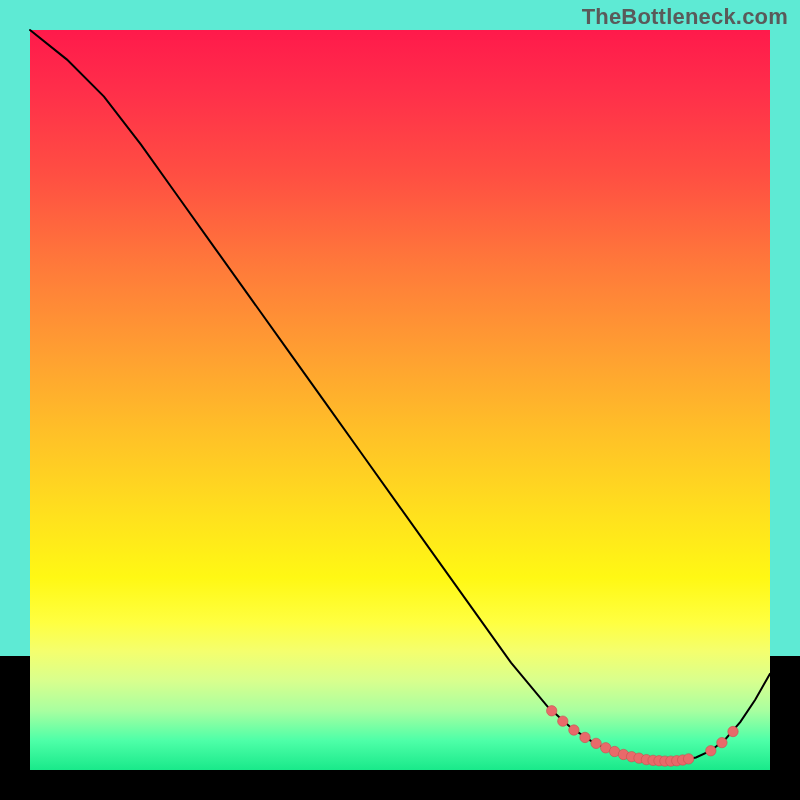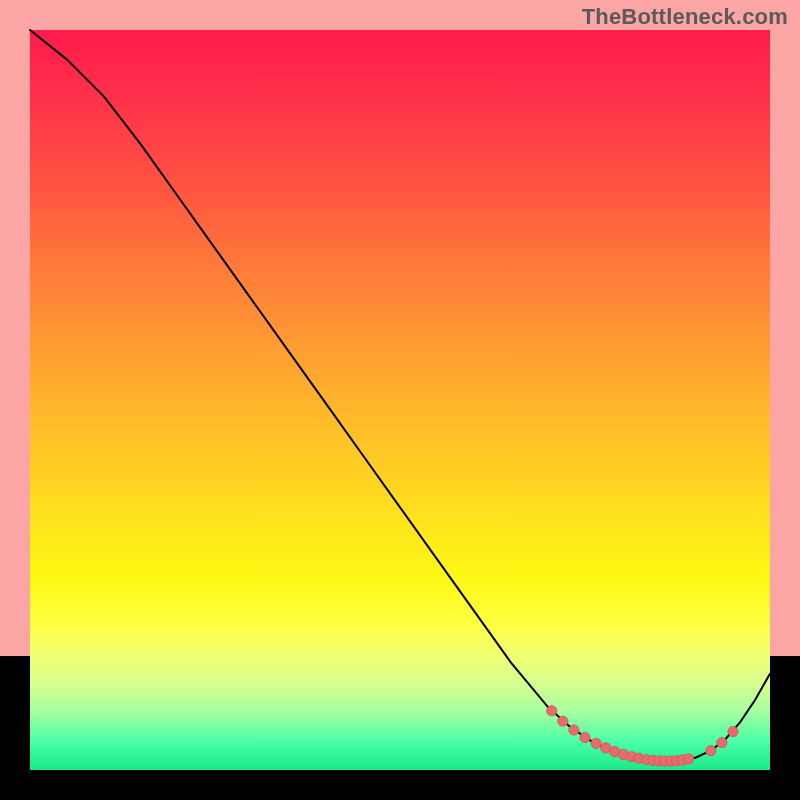--- a/index.html
+++ b/index.html
@@ -1,21 +1,21 @@
 <!DOCTYPE html>
 <html><head>
 <meta charset="utf-8">
 <style>
   * { margin: 0; padding: 0; box-sizing: border-box; }
   html, body { width: 800px; height: 800px; background: #000; overflow: hidden; }
   .frame {
     position: relative;
     width: 800px;
     height: 656px;
-    background: #fca5a5;
+    background: #5eead4;
   }
   .watermark {
     position: absolute;
     top: 4px;
     right: 12px;
     font-family: Arial, Helvetica, sans-serif;
     font-size: 22px;
     font-weight: bold;
     color: #5a5a5a;
     letter-spacing: 0.2px;

